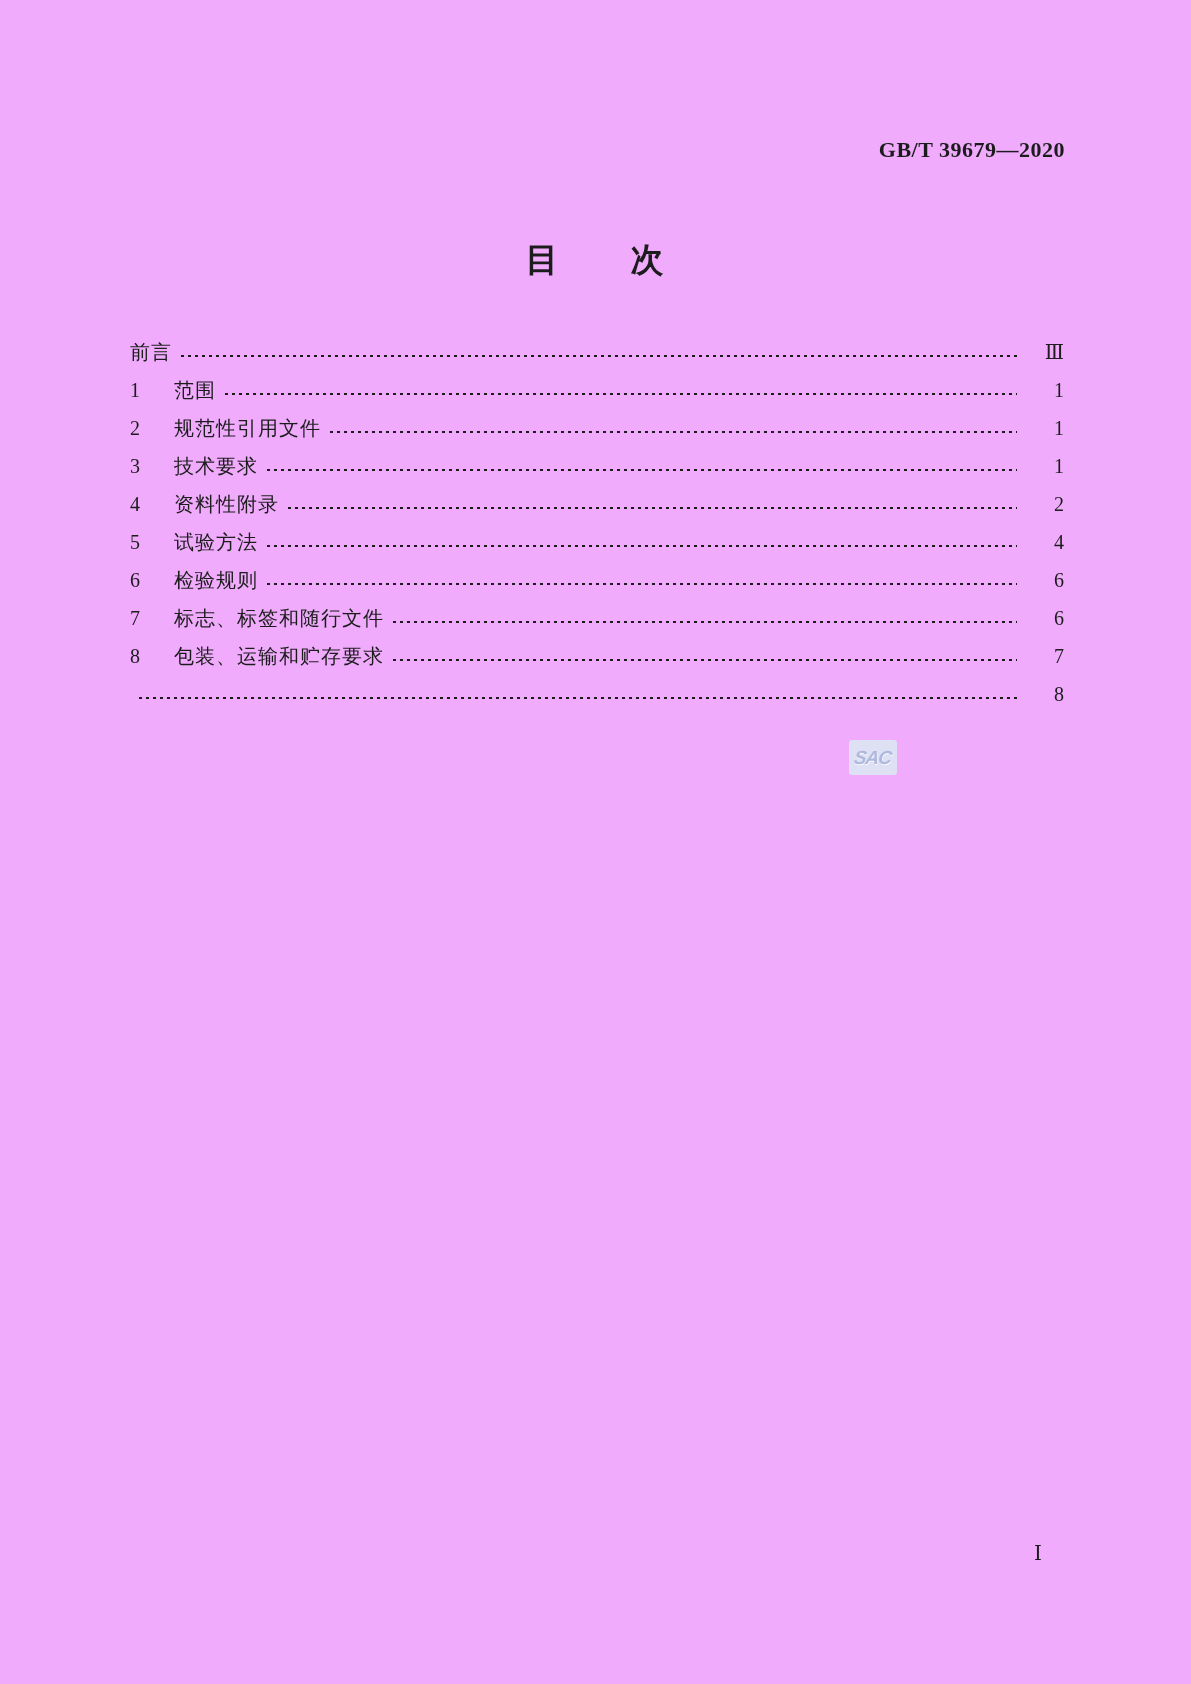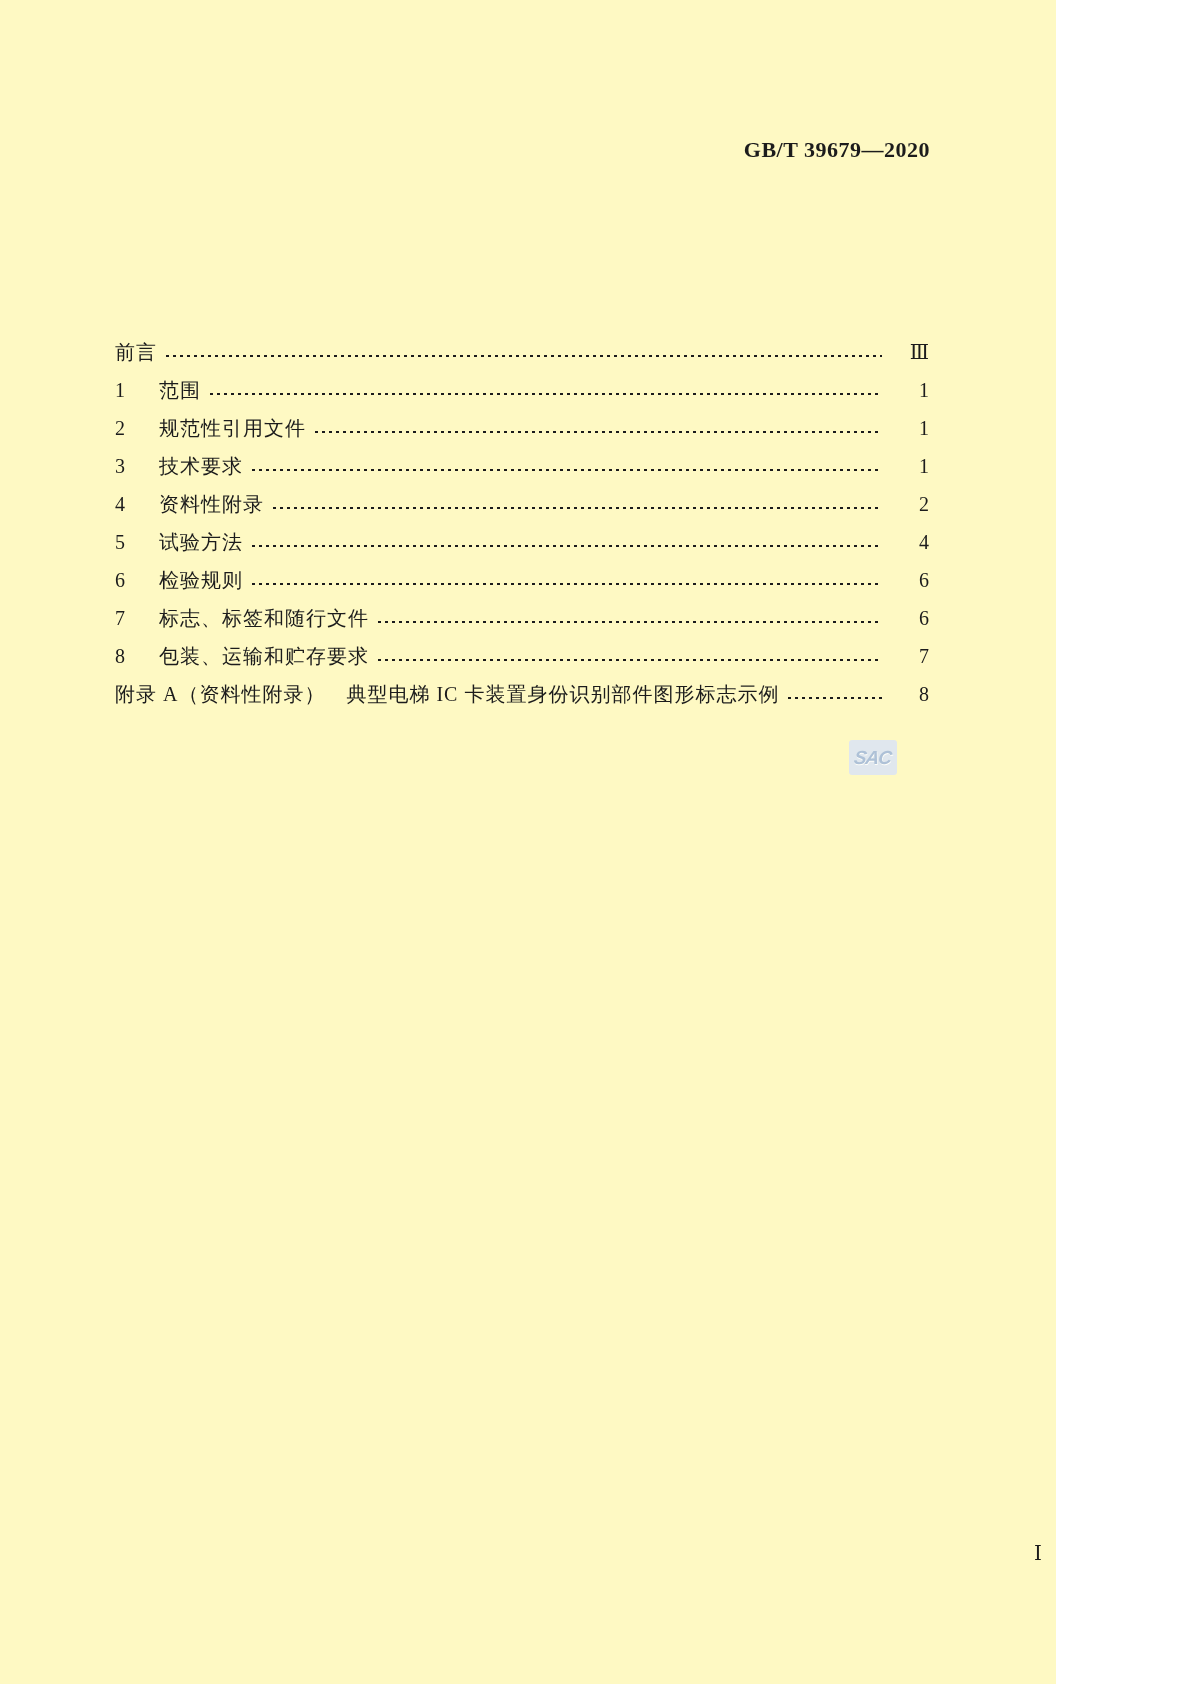--- a/index.html
+++ b/index.html
@@ -5,22 +5,22 @@
   html, body { margin: 0; padding: 0; }
   body {
     width: 1191px; height: 1684px;
     background: #ffffff;
     font-family: "Liberation Serif", "DejaVu Serif", serif;
     color: #1c1c1c;
     -webkit-font-smoothing: antialiased;
   }
   .page {
     position: relative;
-    width: 1056px; height: 1684px;
-    background: #fef9c3;
+    width: 1191px; height: 1684px;
+    background: #f0abfc;
     overflow: hidden;
   }
   .doc-code {
     position: absolute;
     top: 137px; right: 126px;
     font-size: 22px;
     font-weight: bold;
     letter-spacing: 0.5px;
     white-space: nowrap;
   }
@@ -30,21 +30,21 @@
     width: 100%;
     margin: 0;
     text-align: center;
     font-size: 33px;
     font-weight: bold;
     letter-spacing: 2px;
     white-space: pre;
   }
   .toc {
     position: absolute;
-    left: 115px; right: 127px;
+    left: 130px; right: 127px;
     top: 333px;
   }
   .toc-row {
     display: flex;
     align-items: center;
     height: 38px;
     font-size: 20px;
     line-height: 38px;
     white-space: nowrap;
   }
@@ -103,20 +103,21 @@
     font-size: 20px;
   }
 </style>
 </head>
 <body>
 
 <div class="page">
 
   <div class="doc-code">GB/T 39679—2020</div>
 
+  <h1 class="page-title">目　　次</h1>
 
   <div class="toc" id="toc-list">
   <div class="toc-row">
 
     <span class="toc-label">前言</span>
     <span class="toc-leader"></span>
     <span class="toc-page">Ⅲ</span>
   </div>
 
 
@@ -171,21 +172,20 @@
 
   <div class="toc-row">
     <span class="toc-num">8</span>
     <span class="toc-label">包装、运输和贮存要求</span>
     <span class="toc-leader"></span>
     <span class="toc-page">7</span>
   </div>
 
   <div class="toc-row">
 
-    <span class="toc-label">附录 A（资料性附录）　典型电梯 IC 卡装置身份识别部件图形标志示例</span>
     <span class="toc-leader"></span>
     <span class="toc-page">8</span>
   </div>
 </div>
 
   <div class="watermark">
     <span class="wm-text">SAC</span>
   </div>
 
   <div class="folio">Ⅰ</div>

